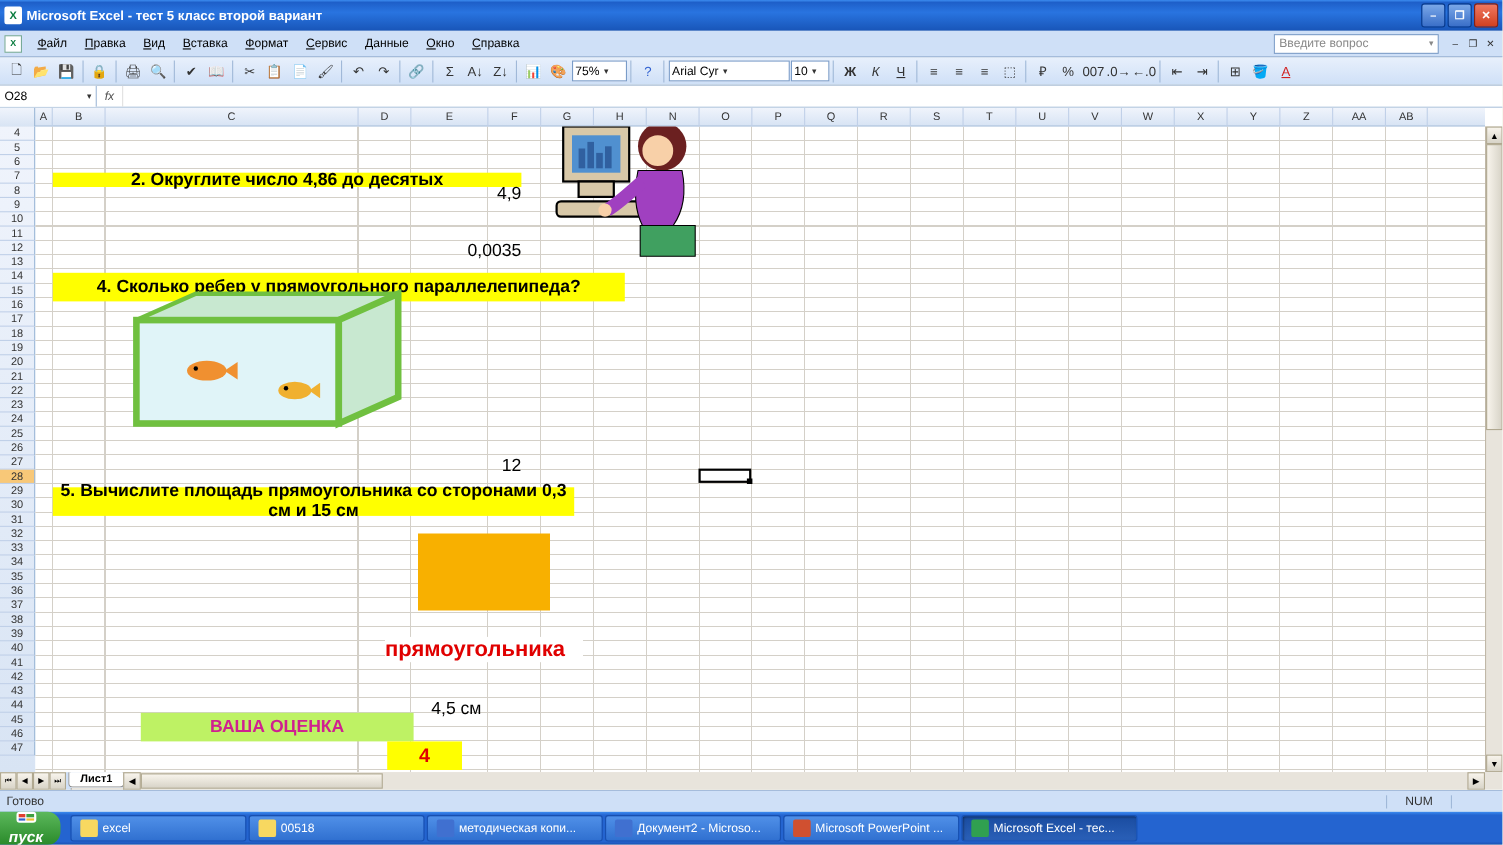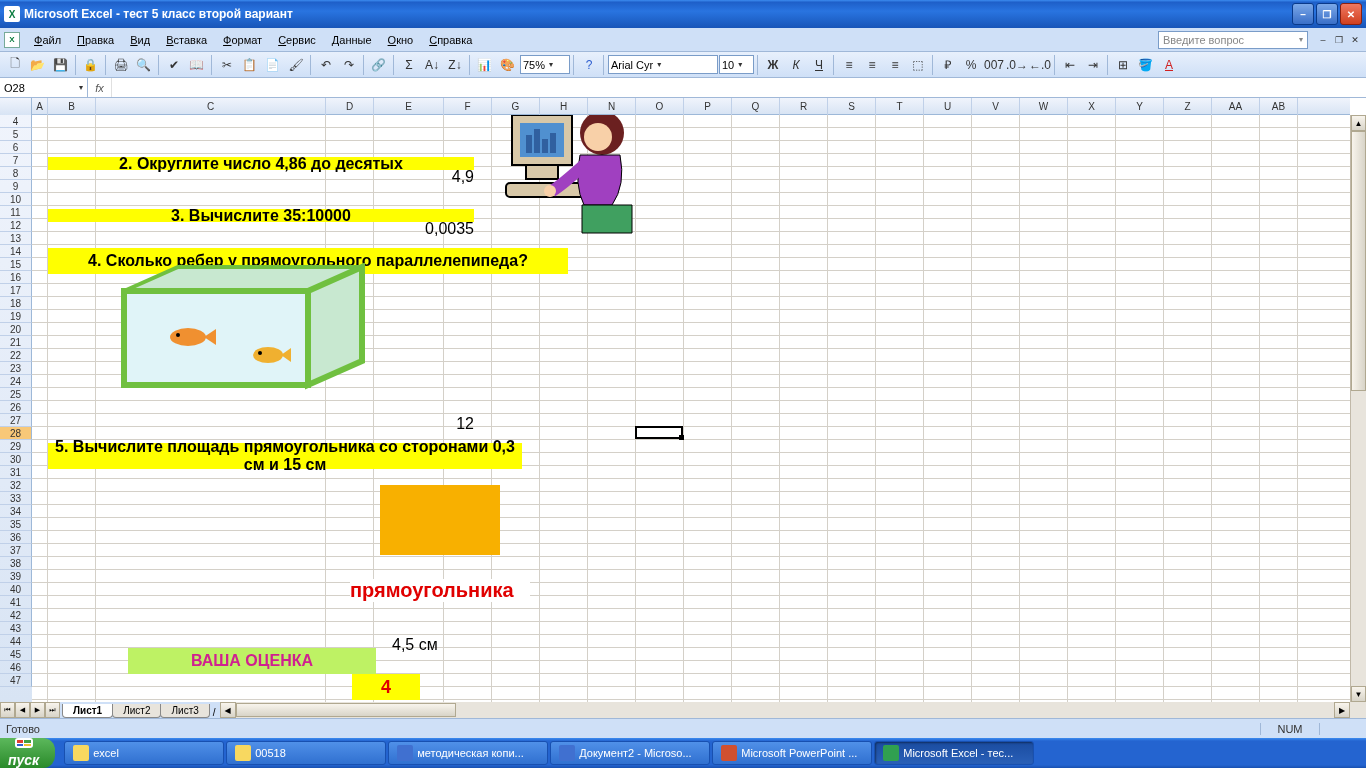--- a/index.html
+++ b/index.html
@@ -57,21 +57,21 @@
 .active-cell { position:absolute; border:2px solid #000; pointer-events:none;}
 .active-cell::after { content:''; position:absolute; right:-3px; bottom:-3px; width:5px; height:5px; background:#000;}
 
 
 .vscroll { position:absolute; top:17px; right:0; width:16px; bottom:16px; background:#e8e4dc; border-left:1px solid #c0b8a8;}
 .vscroll .sbtn { height:16px; background:linear-gradient(to bottom,#f8f4ec,#d8d4c8); border:1px solid #b0a890; display:flex;align-items:center;justify-content:center;font-size:8px;}
 .vscroll .thumb { position:absolute; top:16px; left:0; right:0; height:260px; background:linear-gradient(to right,#f8f4ec,#d8d4c8); border:1px solid #b0a890;}
 .hscroll-row { position:absolute; bottom:0; left:0; right:16px; height:16px; display:flex; background:#e8e4dc;}
 .tab-nav { display:flex; width:60px;}
 .tab-nav-btn { width:15px; background:linear-gradient(to bottom,#f8f4ec,#d8d4c8); border:1px solid #b0a890; display:flex;align-items:center;justify-content:center;font-size:7px;}
-.sheet-tabs { display:flex; align-items:flex-end; background:#cfe0f7; padding-left:2px;}
+.sheet-tabs { display:flex; align-items:flex-end; background:#cfe0f7; padding-left:2px;flex-direction:column;}
 .sheet-tab { padding:1px 10px; background:#e8e4dc; border:1px solid #888; border-top:none; font-size:10px; margin-right:-1px; border-radius:0 0 4px 4px;}
 .sheet-tab.active { background:#fff; font-weight:bold;}
 .hscroll-track { flex:1; background:#e8e4dc; display:flex; align-items:center;}
 .hscroll-track .sbtn { width:16px; height:16px; background:linear-gradient(to bottom,#f8f4ec,#d8d4c8); border:1px solid #b0a890; display:flex;align-items:center;justify-content:center;font-size:8px;}
 .hscroll-track .thumb { height:14px; width:220px; background:linear-gradient(to bottom,#f8f4ec,#d8d4c8); border:1px solid #b0a890;}
 .corner-box { position:absolute; bottom:0; right:0; width:16px; height:16px; background:#e8e4dc;}
 
 
 .statusbar { height:20px; background:#cfe0f7; display:flex; align-items:center; padding:0 6px; font-size:11px; color:#333; border-top:1px solid #a0b8d8;}
 .statusbar .spacer { flex:1;}
@@ -281,21 +281,20 @@
       <div class="row-h">45</div>
       <div class="row-h">46</div>
       <div class="row-h">47</div>
     </div>
   <div class="cells">
     <div class="grid-lines" id="grid-lines" style="background-image: linear-gradient(to right, transparent 0px, transparent 15px, rgb(212, 208, 200) 15px, rgb(212, 208, 200) 16px, transparent 16px, transparent 63px, rgb(212, 208, 200) 63px, rgb(212, 208, 200) 64px, transparent 64px, transparent 293px, rgb(212, 208, 200) 293px, rgb(212, 208, 200) 294px, transparent 294px, transparent 341px, rgb(212, 208, 200) 341px, rgb(212, 208, 200) 342px, transparent 342px, transparent 411px, rgb(212, 208, 200) 411px, rgb(212, 208, 200) 412px, transparent 412px, transparent 459px, rgb(212, 208, 200) 459px, rgb(212, 208, 200) 460px, transparent 460px, transparent 507px, rgb(212, 208, 200) 507px, rgb(212, 208, 200) 508px, transparent 508px, transparent 555px, rgb(212, 208, 200) 555px, rgb(212, 208, 200) 556px, transparent 556px, transparent 603px, rgb(212, 208, 200) 603px, rgb(212, 208, 200) 604px, transparent 604px, transparent 651px, rgb(212, 208, 200) 651px, rgb(212, 208, 200) 652px, transparent 652px, transparent 699px, rgb(212, 208, 200) 699px, rgb(212, 208, 200) 700px, transparent 700px, transparent 747px, rgb(212, 208, 200) 747px, rgb(212, 208, 200) 748px, transparent 748px, transparent 795px, rgb(212, 208, 200) 795px, rgb(212, 208, 200) 796px, transparent 796px, transparent 843px, rgb(212, 208, 200) 843px, rgb(212, 208, 200) 844px, transparent 844px, transparent 891px, rgb(212, 208, 200) 891px, rgb(212, 208, 200) 892px, transparent 892px, transparent 939px, rgb(212, 208, 200) 939px, rgb(212, 208, 200) 940px, transparent 940px, transparent 987px, rgb(212, 208, 200) 987px, rgb(212, 208, 200) 988px, transparent 988px, transparent 1035px, rgb(212, 208, 200) 1035px, rgb(212, 208, 200) 1036px, transparent 1036px, transparent 1083px, rgb(212, 208, 200) 1083px, rgb(212, 208, 200) 1084px, transparent 1084px, transparent 1131px, rgb(212, 208, 200) 1131px, rgb(212, 208, 200) 1132px, transparent 1132px, transparent 1179px, rgb(212, 208, 200) 1179px, rgb(212, 208, 200) 1180px, transparent 1180px, transparent 1227px, rgb(212, 208, 200) 1227px, rgb(212, 208, 200) 1228px, transparent 1228px, transparent 1265px, rgb(212, 208, 200) 1265px, rgb(212, 208, 200) 1266px, transparent 1266px), repeating-linear-gradient(transparent 0px, transparent 12px, rgb(212, 208, 200) 12px, rgb(212, 208, 200) 13px);"></div>
 
     <div class="cell-content yellow-bg" style="top:26px; left:16px; width:426px; height:13px;">2. Округлите число 4,86 до десятых</div>
     <div class="cell-content val-right" style="top:39px; left:342px; width:100px; height:13px;">4,9</div>
 
-    <div class="cell-content yellow-bg" style="top:78px; left:16px; width:426px; height:13px;">3. Вычислите 35:10000</div>
     <div class="cell-content val-right" style="top:91px; left:342px; width:100px; height:13px;">0,0035</div>
 
     <div class="cell-content yellow-bg" style="top:117px; left:16px; width:520px; height:26px;">4. Сколько ребер у прямоугольного параллелепипеда?</div>
     <div class="cell-content val-right" style="top:286px; left:342px; width:100px; height:13px;">12</div>
 
     <div class="cell-content yellow-bg" style="top:312px; left:16px; width:474px; height:26px;">5. Вычислите площадь прямоугольника со сторонами 0,3 см и 15 см</div>
 
     <div class="orange-rect" style="top:370px; left:348px; width:120px; height:70px;"></div>
     <div class="rect-label" style="top:464px; left:318px; width:180px;">прямоугольника</div>
     <div class="cell-content" style="top:507px; left:360px; width:80px; height:13px;">4,5 см</div>

